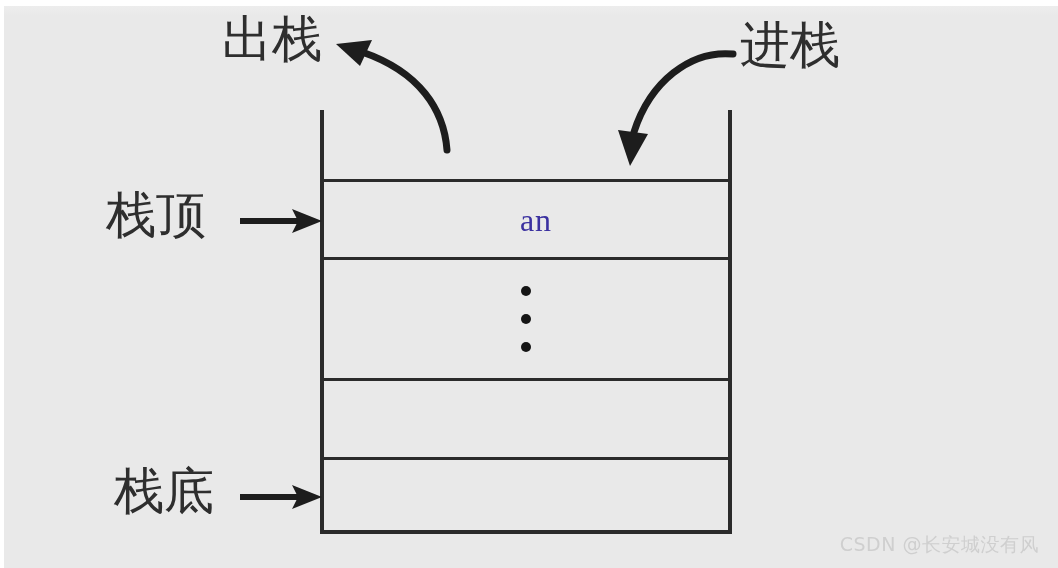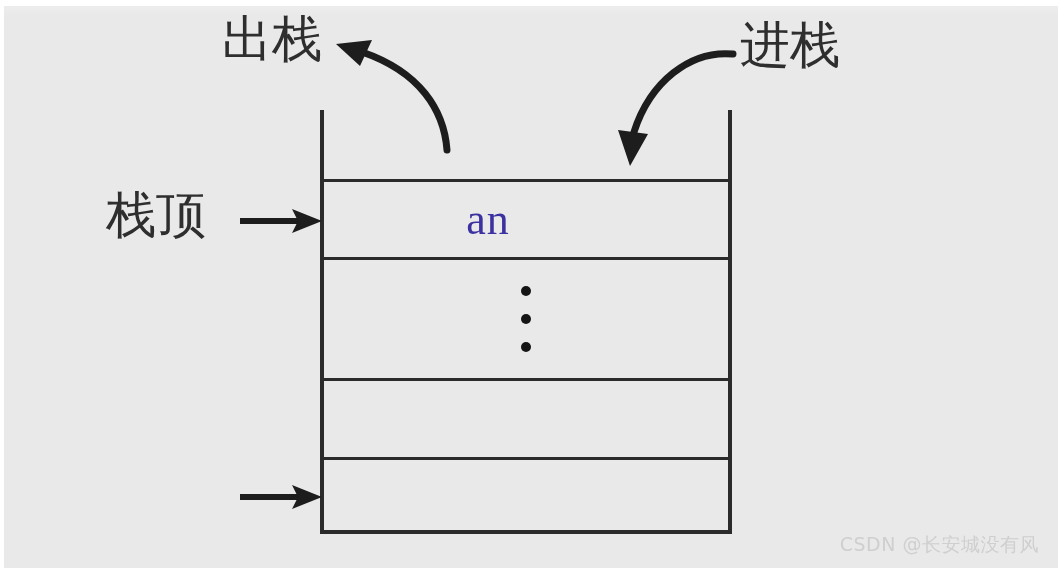--- a/index.html
+++ b/index.html
@@ -57,24 +57,25 @@
 
   .cell {
     position: absolute;
     left: 324px;
     width: 328px;
     display: flex;
     align-items: center;
     justify-content: center;
     color: #3b31a0;
     font-family: "Liberation Serif", "DejaVu Serif", serif;
-    font-size: 44px;
+    font-size: 32px;
     letter-spacing: 1px;
     line-height: 1;
     user-select: none;
+    padding-left: 48px;
   }
   .cell-an { top: 182px; height: 75px; }
   .cell-a2 { top: 381px; height: 76px; }
   .cell-a1 { top: 460px; height: 70px; }
 
   
   .ellipsis {
     position: absolute;
     left: 324px;
     top: 260px;
@@ -153,20 +154,21 @@
     <span class="dot"></span>
     <span class="dot"></span>
     <span class="dot"></span>
   </div>
 
 
 
   <div class="cn-label lbl-push">进栈</div>
   <div class="cn-label lbl-pop">出栈</div>
   <div class="cn-label lbl-top">栈顶</div>
+  <div class="cn-label lbl-bot">栈底</div>
 
   <svg class="arrow-layer" viewBox="0 0 1058 568">
 
     <g>
       <path d="M 447,150 C 444,110 420,72 362,52" fill="none" stroke="#1d1d1d" stroke-width="7" stroke-linecap="round"></path>
       <path d="M 336,44 L 372,40 L 360,66 Z" fill="#1d1d1d"></path>
     </g>
 
     <g>
       <path d="M 733,54 C 690,50 650,82 634,132" fill="none" stroke="#1d1d1d" stroke-width="7" stroke-linecap="round"></path>

